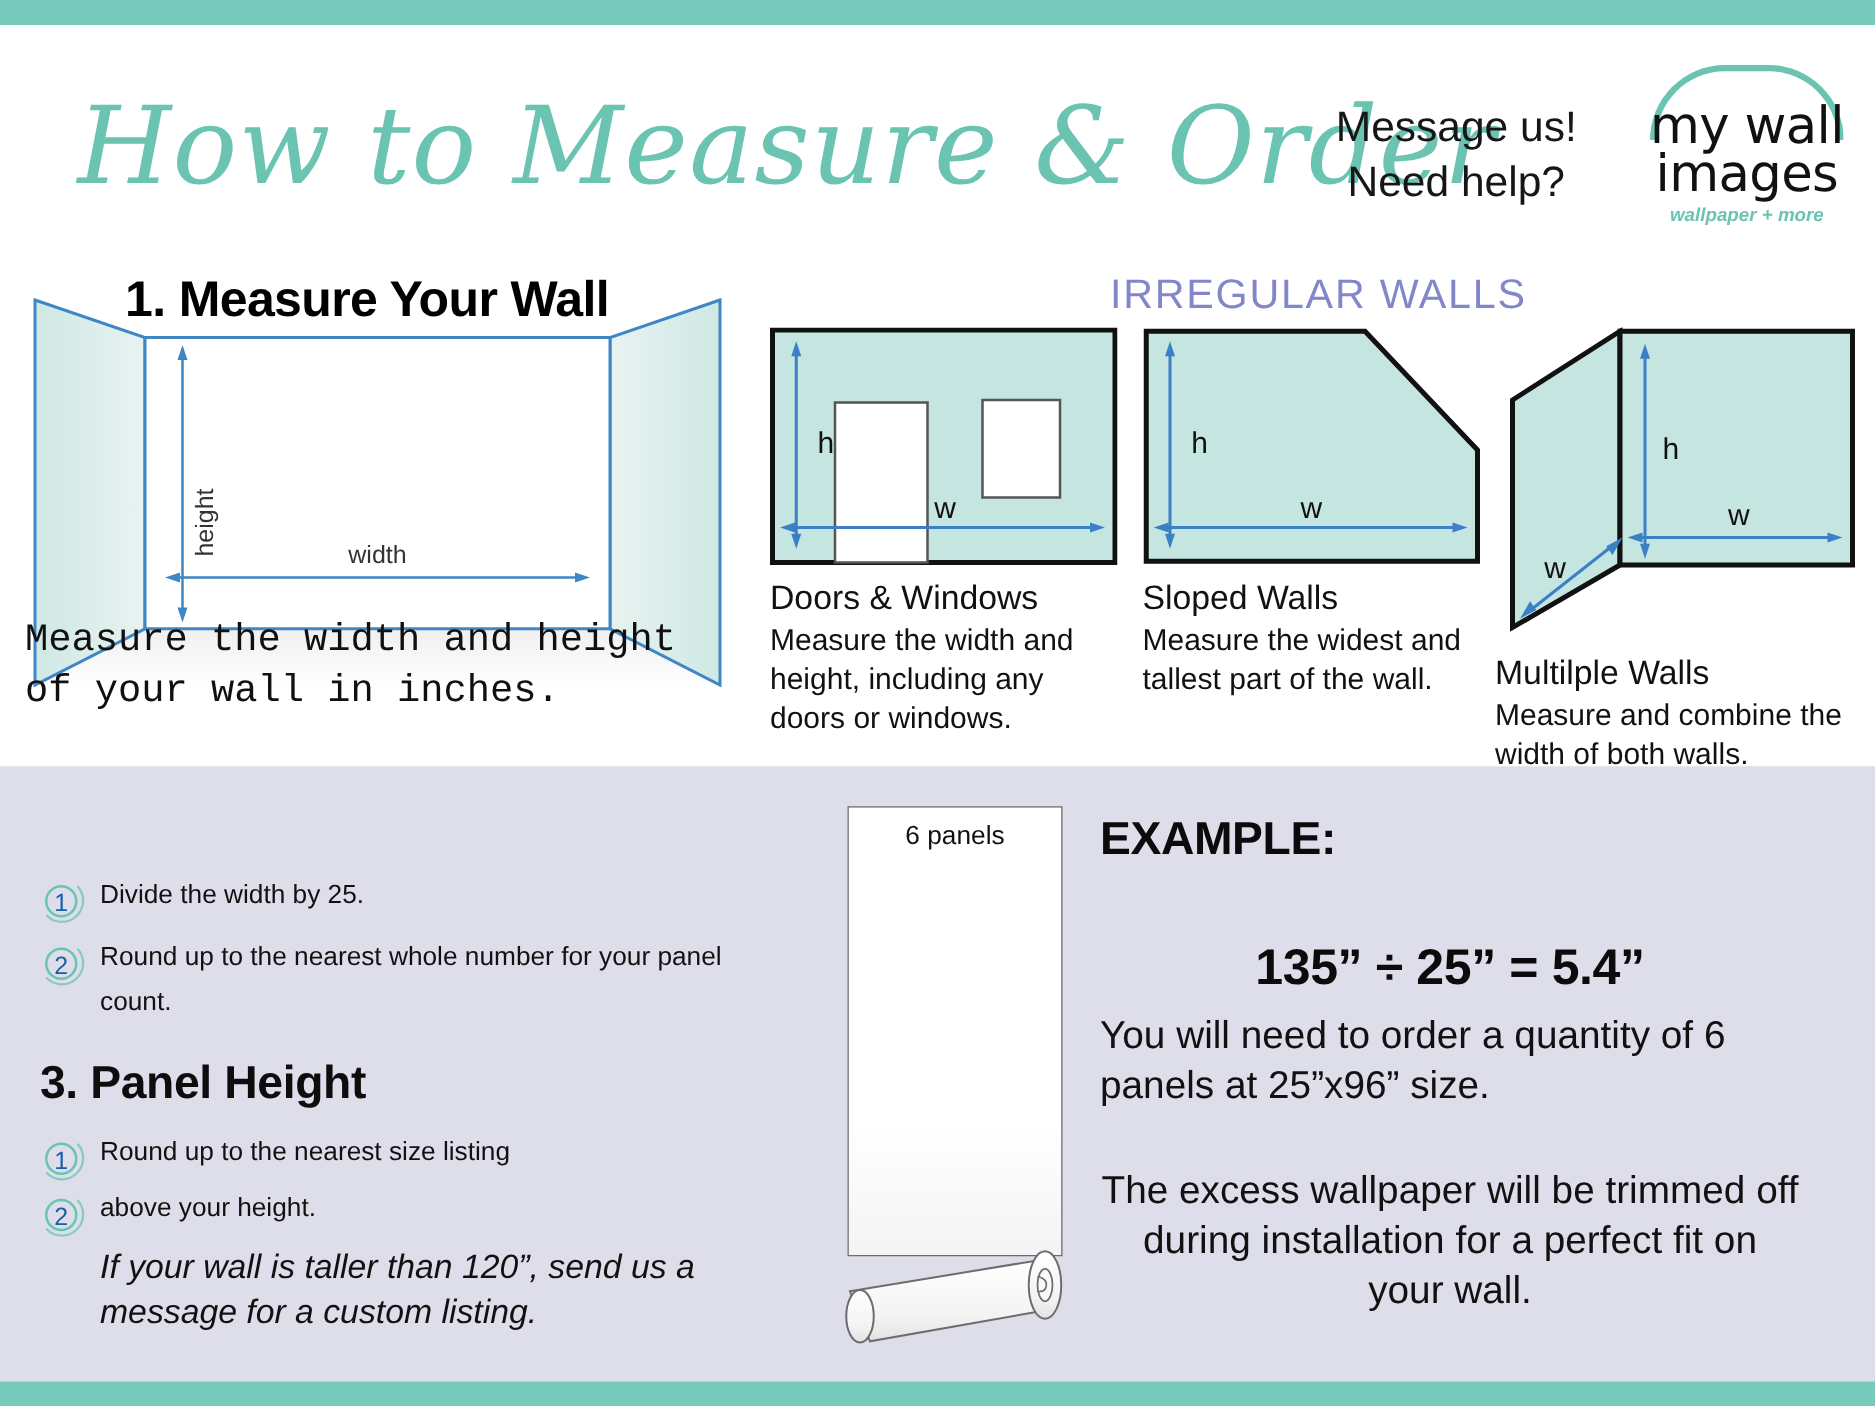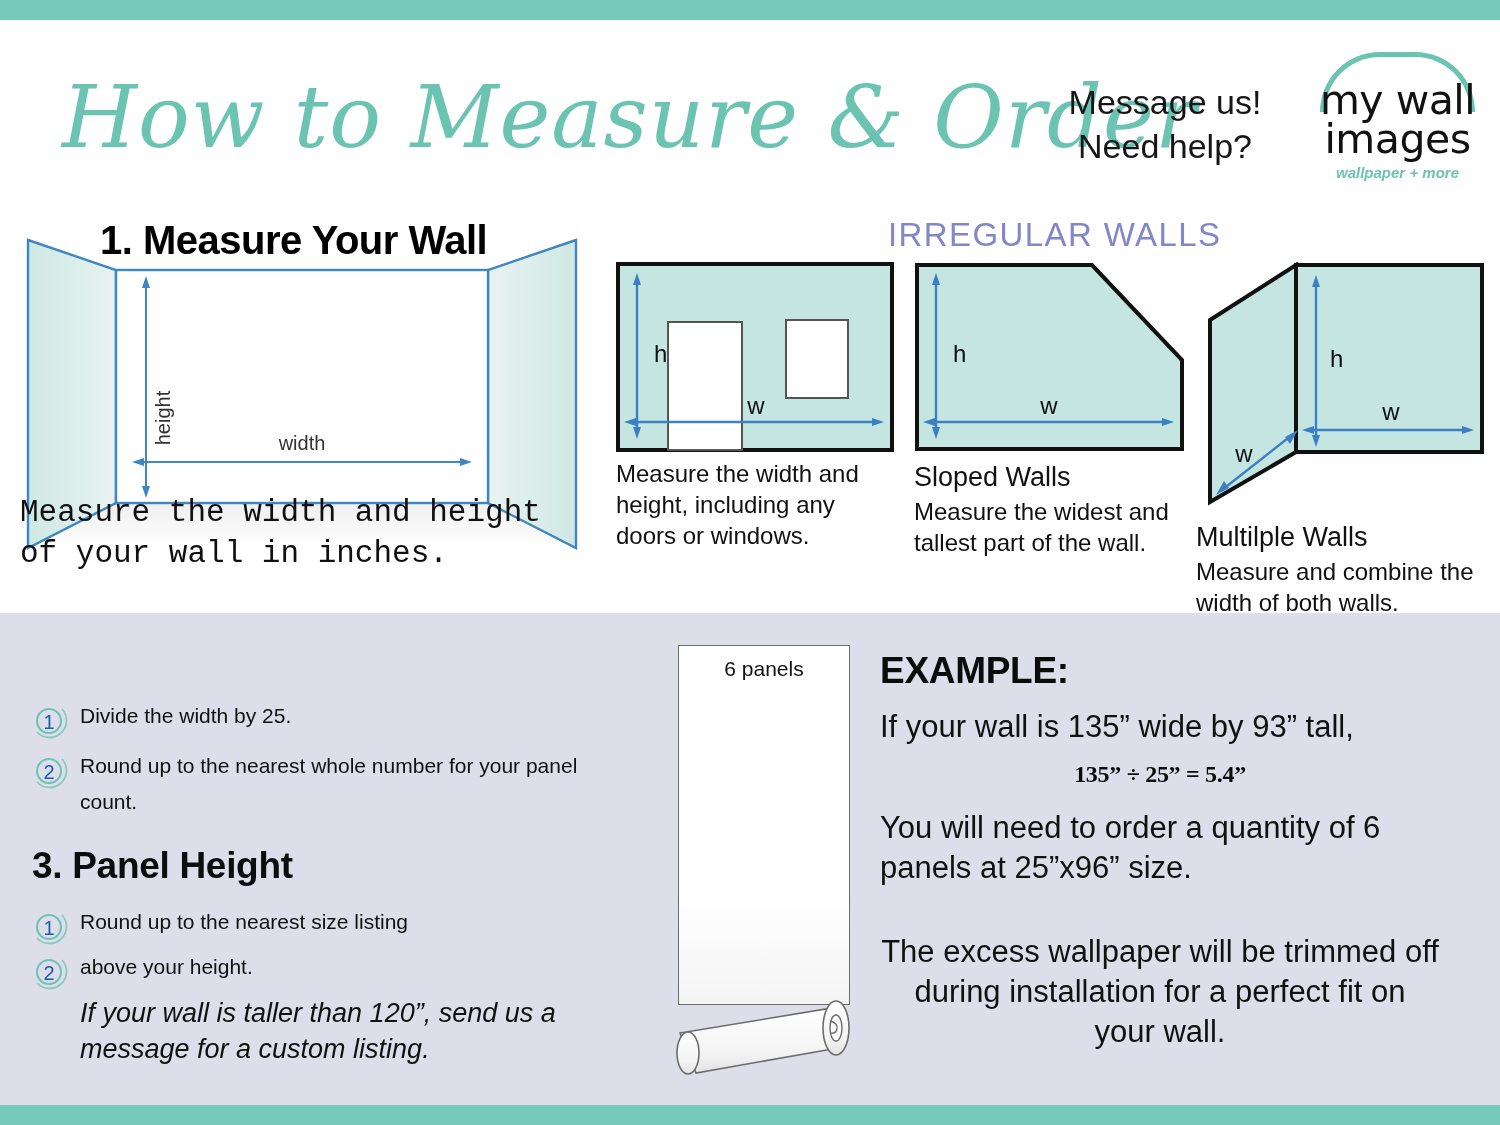--- a/index.html
+++ b/index.html
@@ -125,21 +125,21 @@
 
   
   .ex-head{
     position:absolute;left:880px;top:650px;
     font-size:37px;font-weight:bold;color:#0b0b0b;letter-spacing:-0.3px;
     font-family:"Liberation Sans", sans-serif;
   }
   .ex-l1{position:absolute;left:880px;top:707px;width:560px;
     font-size:31px;line-height:40px;color:#111;}
   .ex-l2{position:absolute;left:880px;top:752px;width:560px;text-align:center;
-    font-size:24px;font-weight:bold;line-height:44px;color:#0b0b0b;letter-spacing:-0.3px;font-family:Liberation Serif, serif;}
+    font-size:40px;font-weight:bold;line-height:44px;color:#0b0b0b;letter-spacing:-0.3px;}
   .ex-l3{position:absolute;left:880px;top:808px;width:560px;
     font-size:31px;line-height:40px;color:#111;}
   .ex-l4{position:absolute;left:880px;top:932px;width:560px;
     font-size:31px;line-height:40px;color:#111;text-align:center;}
 </style>
 </head>
 <body>
 
 <div class="page">
 
@@ -213,20 +213,21 @@
         <line x1="21" y1="18" x2="21" y2="170" stroke="#3b7fc4" stroke-width="2.4"></line>
         <polygon points="21,11 17,23 25,23" fill="#3b7fc4"></polygon>
         <polygon points="21,177 17,165 25,165" fill="#3b7fc4"></polygon>
         <line x1="14" y1="160" x2="262" y2="160" stroke="#3b7fc4" stroke-width="2.4"></line>
         <polygon points="8,160 20,156 20,164" fill="#3b7fc4"></polygon>
         <polygon points="268,160 256,156 256,164" fill="#3b7fc4"></polygon>
         <text x="38" y="100" font-family="Liberation Sans, sans-serif" font-size="24" fill="#111">h</text>
         <text x="140" y="152" font-family="Liberation Sans, sans-serif" font-size="24" fill="#111" text-anchor="middle">w</text>
       </svg>
     </div>
+    <div class="irr-title">Doors &amp; Windows</div>
     <div class="irr-body">Measure the width and height, including any doors or windows.</div>
   </div>
 
   <div class="irr-col" id="irr-col-1">
     <div class="diag">
       <svg width="270" height="190" viewBox="0 0 270 190">
         <polygon points="3,3 178,3 268,98 268,187 3,187" fill="#c5e5e1" stroke="#111" stroke-width="4"></polygon>
         <line x1="22" y1="18" x2="22" y2="170" stroke="#3b7fc4" stroke-width="2.4"></line>
         <polygon points="22,11 18,23 26,23" fill="#3b7fc4"></polygon>
         <polygon points="22,177 18,165 26,165" fill="#3b7fc4"></polygon>
@@ -331,18 +332,17 @@
       </defs>
       <path d="M14,58 L160,34 L178,72 L30,98 Z" fill="url(#curlG)" stroke="#6d6d6d" stroke-width="1.6"></path>
       <ellipse cx="22" cy="78" rx="11" ry="21" fill="url(#curlG)" stroke="#6d6d6d" stroke-width="1.6"></ellipse>
       <ellipse cx="170" cy="53" rx="13" ry="27" fill="url(#curlG)" stroke="#6d6d6d" stroke-width="1.6"></ellipse>
       <ellipse cx="170" cy="53" rx="6" ry="13" fill="#fafafa" stroke="#6d6d6d" stroke-width="1.4"></ellipse>
       <path d="M164,46 q8,2 7,8 q-1,5 -7,4" fill="none" stroke="#6d6d6d" stroke-width="1.3"></path>
     </svg>
   </div>
 
   <div class="ex-head">EXAMPLE:</div>
-  <div class="ex-l1">If your wall is 135” wide by 93” tall,</div>
   <div class="ex-l2">135” ÷ 25” = 5.4”</div>
   <div class="ex-l3">You will need to order a quantity of 6 panels at 25”x96” size.</div>
   <div class="ex-l4">The excess wallpaper will be trimmed off during installation for a perfect fit on your wall.</div>
 
 </div>
 
 </body></html>

